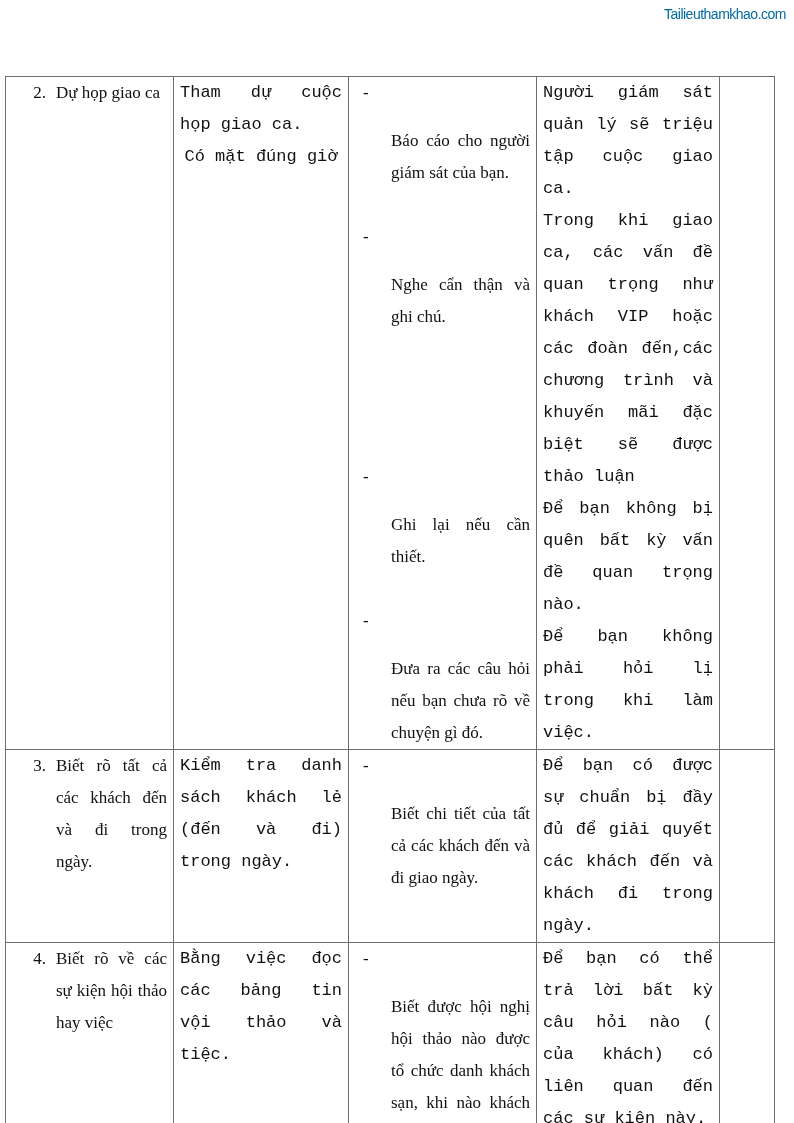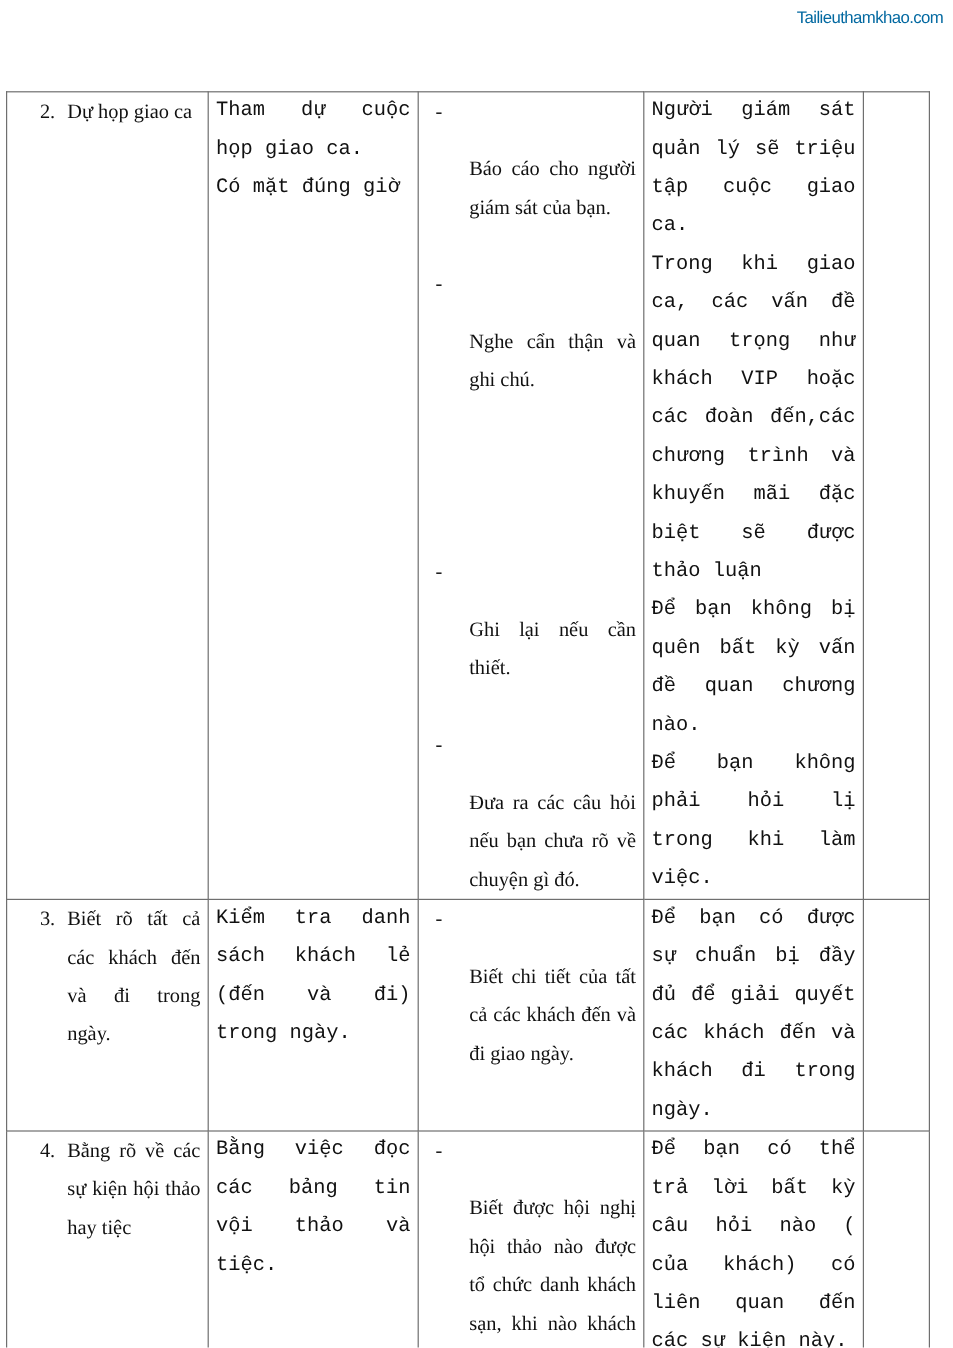--- a/index.html
+++ b/index.html
@@ -42,21 +42,21 @@
 
     <tr class="r2">
       <td>
         <div class="num-item">
           <span class="num">2.</span>
           <span class="txt">Dự họp giao ca</span>
         </div>
       </td>
       <td>
         <p>Tham dự cuộc họp giao ca.</p>
-        <p style="text-align:left">Có mặt đúng giờ</p>
+        <p style="text-align:center">Có mặt đúng giờ</p>
       </td>
       <td>
         <div class="dash-item">
           <span class="dash">-</span>
           <span class="txt">Báo cáo cho người giám sát của bạn.</span>
         </div>
         <div class="gap-1"></div>
         <div class="dash-item" style="margin-top:-32px; margin-top:0; position:relative; top:-32px; margin-bottom:-32px;">
         </div>
         <div class="dash-item" style="margin-top:-32px; padding-top:32px;">
@@ -70,21 +70,21 @@
         </div>
         <div class="gap-1"></div>
         <div class="dash-item">
           <span class="dash">-</span>
           <span class="txt">Đưa ra các câu hỏi nếu bạn chưa rõ về chuyện gì đó.</span>
         </div>
       </td>
       <td>
         <p>Người giám sát quản lý sẽ triệu tập cuộc giao ca.</p>
         <p>Trong khi giao ca, các vấn đề quan trọng như khách VIP hoặc các đoàn đến,các chương trình và khuyến mãi đặc biệt sẽ được thảo luận</p>
-        <p>Để bạn không bị quên bất kỳ vấn đề quan chương nào.</p>
+        <p>Để bạn không bị quên bất kỳ vấn đề quan trọng nào.</p>
         <p>Để bạn không phải hỏi lị trong khi làm việc.</p>
       </td>
       <td></td>
     </tr>
 
     <tr class="r3">
       <td>
         <div class="num-item">
           <span class="num">3.</span>
           <span class="txt">Biết rõ tất cả các khách đến và đi trong ngày.</span>
@@ -102,21 +102,21 @@
       <td>
         <p>Để bạn có được sự chuẩn bị đầy đủ để giải quyết các khách đến và khách đi trong ngày.</p>
       </td>
       <td></td>
     </tr>
 
     <tr class="r4">
       <td>
         <div class="num-item">
           <span class="num">4.</span>
-          <span class="txt">Bằng rõ về các sự kiện hội thảo hay tiệc</span>
+          <span class="txt">Biết rõ về các sự kiện hội thảo hay việc</span>
         </div>
       </td>
       <td>
         <p>Bằng việc đọc các bảng tin vội thảo và tiệc.</p>
       </td>
       <td>
         <div class="dash-item">
           <span class="dash">-</span>
           <span class="txt">Biết được hội nghị hội thảo nào được tổ chức danh khách sạn, khi nào khách đến và khi nào khách đi.</span>
         </div>

